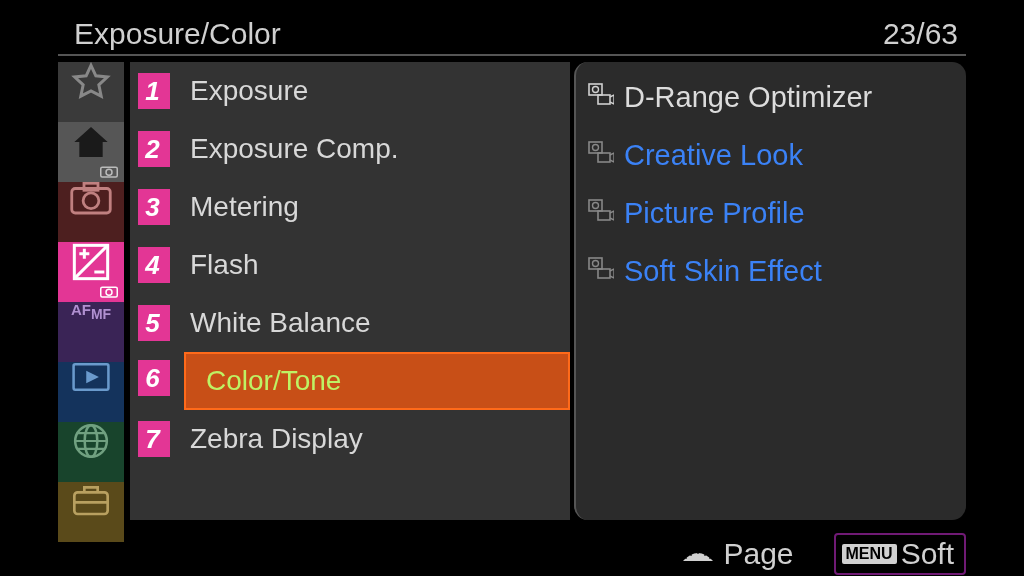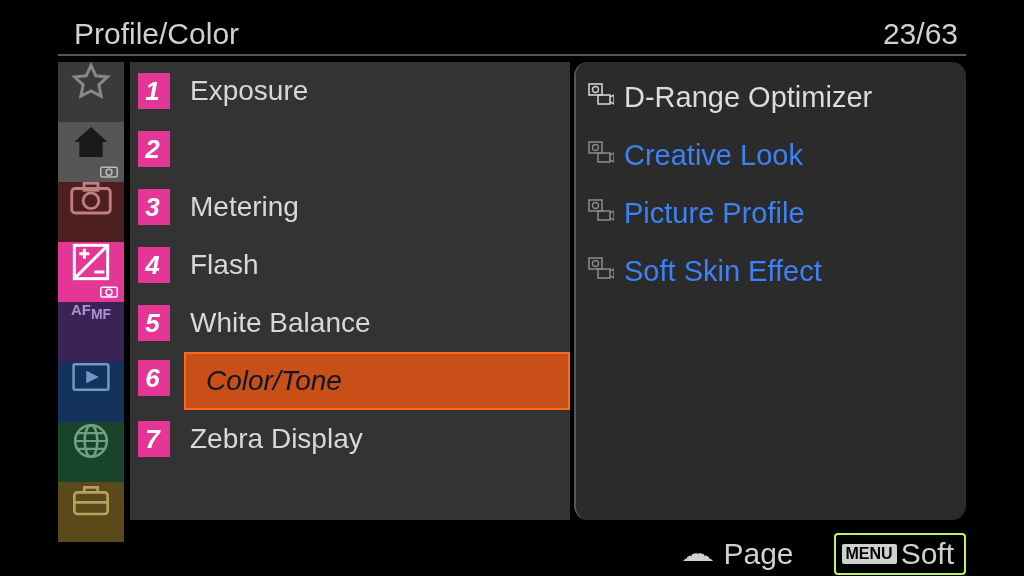--- a/index.html
+++ b/index.html
@@ -66,21 +66,21 @@
       display: flex;
       align-items: center;
       padding-left: 8px;
       border-bottom: 0;
     }
     .menu-item.selected {
       background: #c84f17;
       border: 2px solid #ff6a1a;
       margin-left: 54px;
     }
-    .menu-item.selected .menu-label { color: #0f172a; font-style: italic; }
+    .menu-item.selected .menu-label { color: #bef264; }
     .num {
       width: 32px;
       height: 36px;
       background: #e33695;
       color: #fff;
       font-size: 26px;
       font-weight: bold;
       display: flex;
       align-items: center;
       justify-content: center;
@@ -128,42 +128,42 @@
     .footer-hint {
       display: flex;
       align-items: center;
       font-size: 30px;
       color: #d0d0d0;
       gap: 6px;
     }
     .close-btn {
       display: flex;
       align-items: center;
-      border: 2px solid #bef264;
+      border: 2px solid #701a75;
       border-radius: 4px;
       padding: 2px 10px 2px 6px;
       font-size: 30px;
       color: #d0d0d0;
       gap: 4px;
     }
     .menu-tag {
       background: #d0d0d0;
       color: #000;
       font-size: 16px;
       font-weight: bold;
       padding: 2px 4px;
       border-radius: 2px;
       line-height: 1;
     }
   </style>
 </head>
 <body>
 
 <div class="header">
-  <span>Profile/Color</span>
+  <span>Exposure/Color</span>
   <span class="page-counter">
     <span>23</span>/<span>63</span>
   </span>
 </div>
 <div class="divider-top"></div>
 
 <div class="sidebar">
   <div class="sidebar-tab" style="background:#3a3a3a">
     <svg width="40" height="40" viewBox="0 0 24 24">
       <path fill="none" stroke="#888" stroke-width="1.8" d="M12 2l2.9 6.3 6.9.7-5.1 4.7 1.4 6.8L12 17.3 5.9 20.5l1.4-6.8L2.2 9l6.9-.7z"></path>
@@ -222,20 +222,21 @@
   </div>
 </div>
 
 <div class="menu-col">
   <div class="menu-item">
     <div class="num">1</div>
     <div class="menu-label">Exposure</div>
   </div>
   <div class="menu-item">
     <div class="num">2</div>
+    <div class="menu-label">Exposure Comp.</div>
   </div>
   <div class="menu-item">
     <div class="num">3</div>
     <div class="menu-label">Metering</div>
   </div>
   <div class="menu-item">
     <div class="num">4</div>
     <div class="menu-label">Flash</div>
   </div>
   <div class="menu-item">

